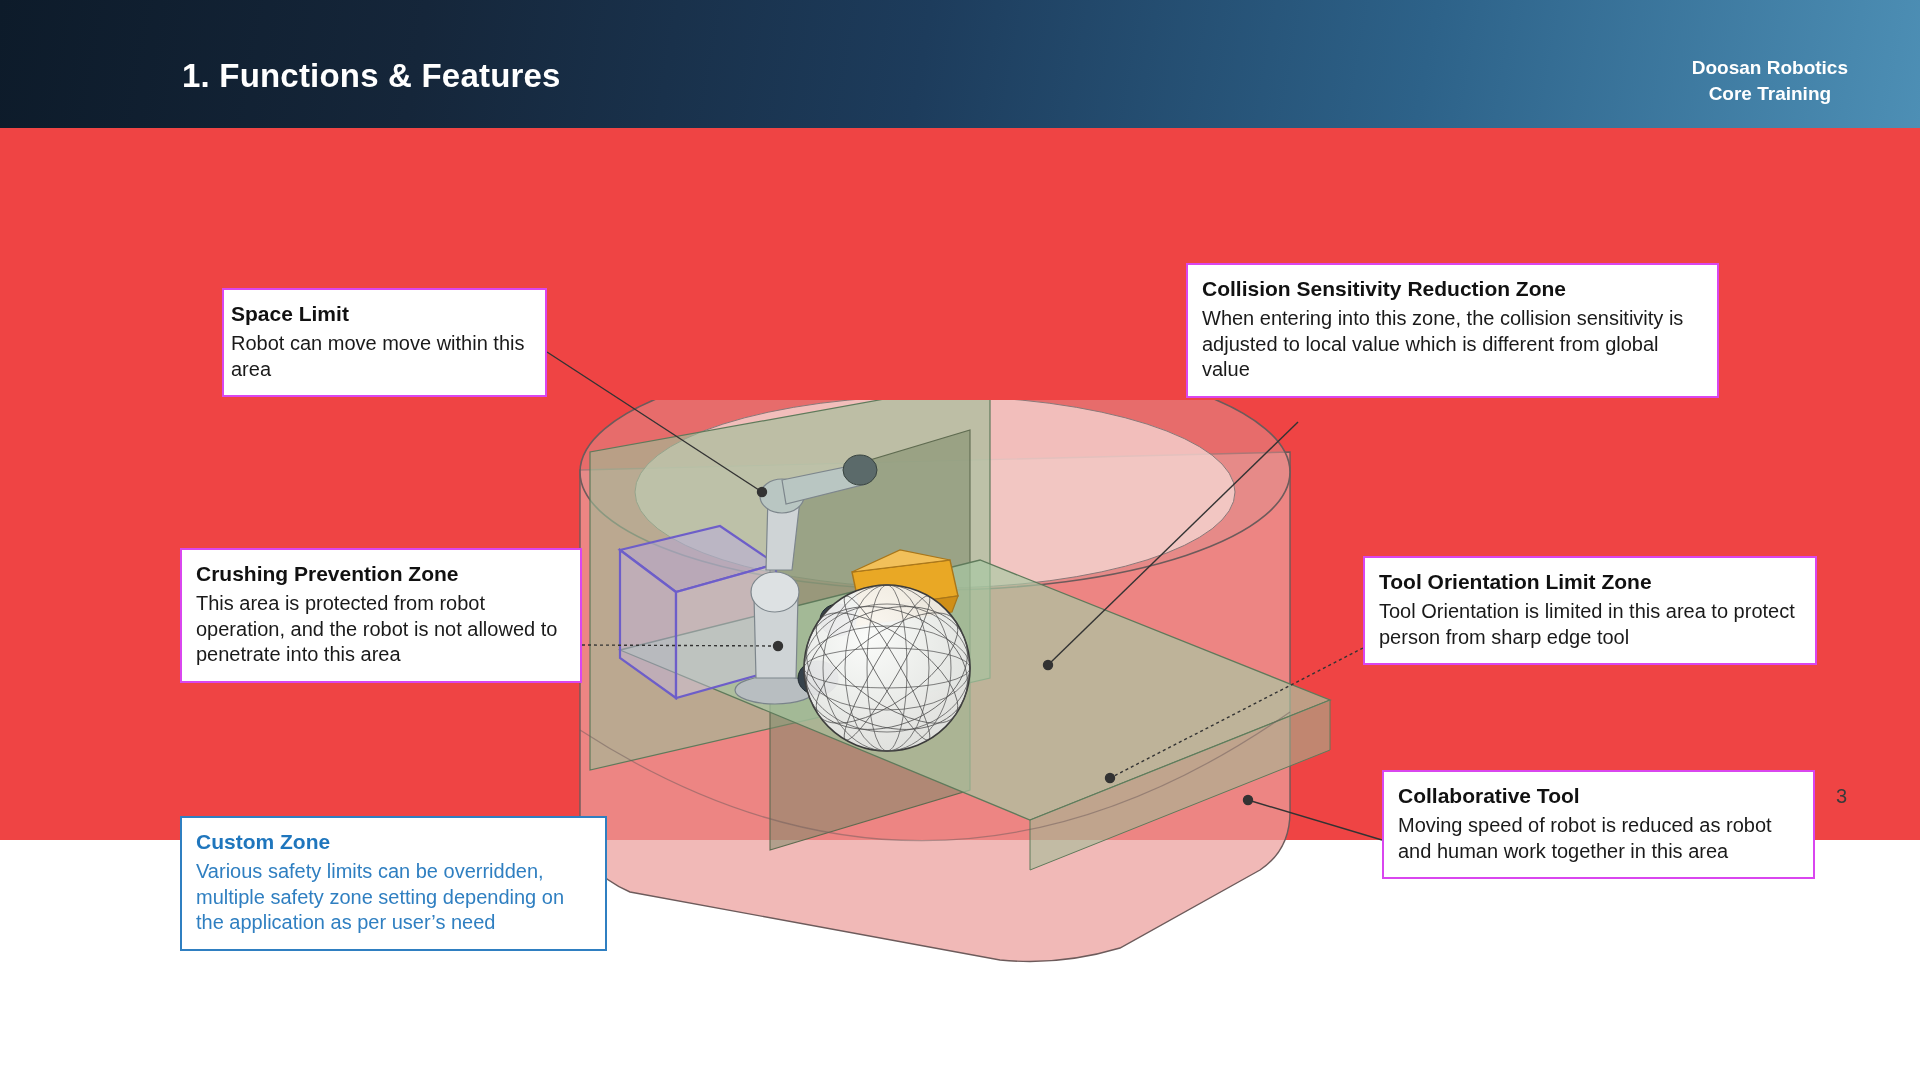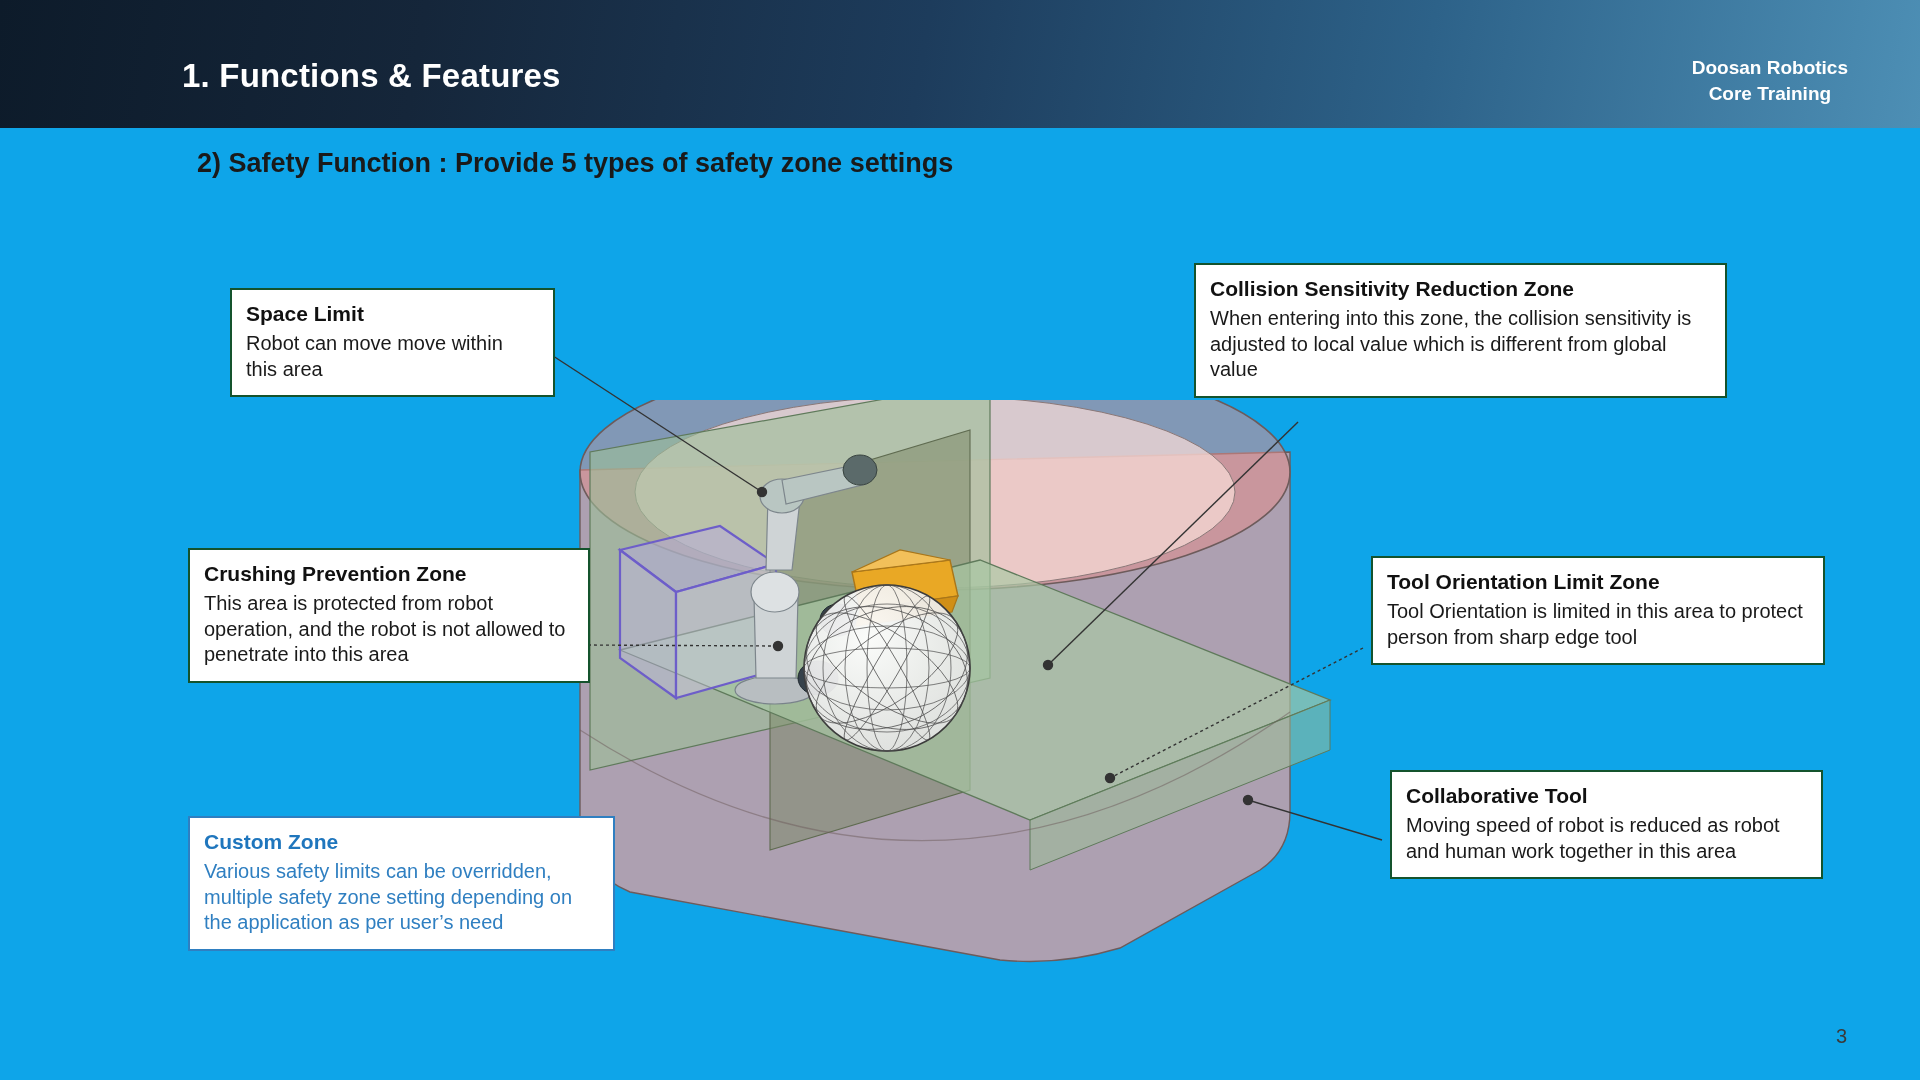--- a/index.html
+++ b/index.html
@@ -11,22 +11,22 @@
     width: 1920px;
     height: 1080px;
     font-family: "Liberation Sans", sans-serif;
     overflow: hidden;
     position: relative;
   }
   .slide {
     position: absolute;
     left: 0; top: 0;
     width: 1920px;
-    height: 1080px;
-    background: #0ea5e9;
+    height: 840px;
+    background: #ef4444;
   }
 
   
   .header {
     position: absolute;
     left: 0; top: 0;
     width: 1920px;
     height: 128px;
     background: linear-gradient(100deg, #0d1b2a 0%, #15263a 22%, #1d3c5c 48%, #2d6289 74%, #4d8fb5 100%);
   }
@@ -74,43 +74,42 @@
     background: #1a1a1a;
     margin: 11px 15px 0 0;
     flex: 0 0 auto;
   }
 
   
   .callout {
     position: absolute;
     box-sizing: border-box;
     background: #ffffff;
-    border: 2px solid #14532d;
+    border: 2px solid #d946ef;
     padding: 11px 14px 13px 14px;
-    margin-left: 8px;
   }
   .callout .c-title {
     font-size: 21px;
     font-weight: bold;
     color: #111111;
     margin-bottom: 4px;
     line-height: 1.25;
   }
   .callout .c-body {
     font-size: 20px;
     color: #1a1a1a;
     line-height: 1.28;
   }
   .callout.blue {
     border-color: #2f7fc1;
   }
   .callout.blue .c-title { color: #1f76bd; }
   .callout.blue .c-body { color: #2f7fc1; }
 
-  #co-space       { left: 222px;  top: 288px;  width: 325px; }
+  #co-space       { left: 222px;  top: 288px;  width: 325px; padding-left: 7px; }
   #co-crushing    { left: 180px;  top: 548px;  width: 402px; }
   #co-custom      { left: 180px;  top: 816px;  width: 427px; }
   #co-collision   { left: 1186px; top: 263px;  width: 533px; }
   #co-tool        { left: 1363px; top: 556px;  width: 454px; }
   #co-collab      { left: 1382px; top: 770px;  width: 433px; }
 
   
   .leaders {
     position: absolute;
     left: 0; top: 0;
@@ -142,21 +141,20 @@
 <div class="slide">
 
   <div class="header">
     <div class="header-title">1. Functions &amp; Features</div>
     <div class="brand">
       <div>Doosan Robotics</div>
       <div>Core Training</div>
     </div>
   </div>
 
-  <div class="h-sub">2) Safety Function : Provide 5 types of safety zone settings</div>
 
   <svg class="figure" viewBox="0 0 790 600" xmlns="http://www.w3.org/2000/svg">
     <defs>
       <radialGradient id="sphShade" cx="38%" cy="32%" r="70%">
         <stop offset="0%" stop-color="#ffffff" stop-opacity="0.95"></stop>
         <stop offset="100%" stop-color="#e6e6e6" stop-opacity="0.9"></stop>
       </radialGradient>
     </defs>
 
     <path d="M20 70 L20 430 Q20 470 70 492 L440 560 Q500 566 560 548 L700 470 Q730 450 730 412 L730 52 Z" fill="#ec9e9b" fill-opacity="0.72" stroke="#6d5b5b" stroke-width="1.4"></path>

